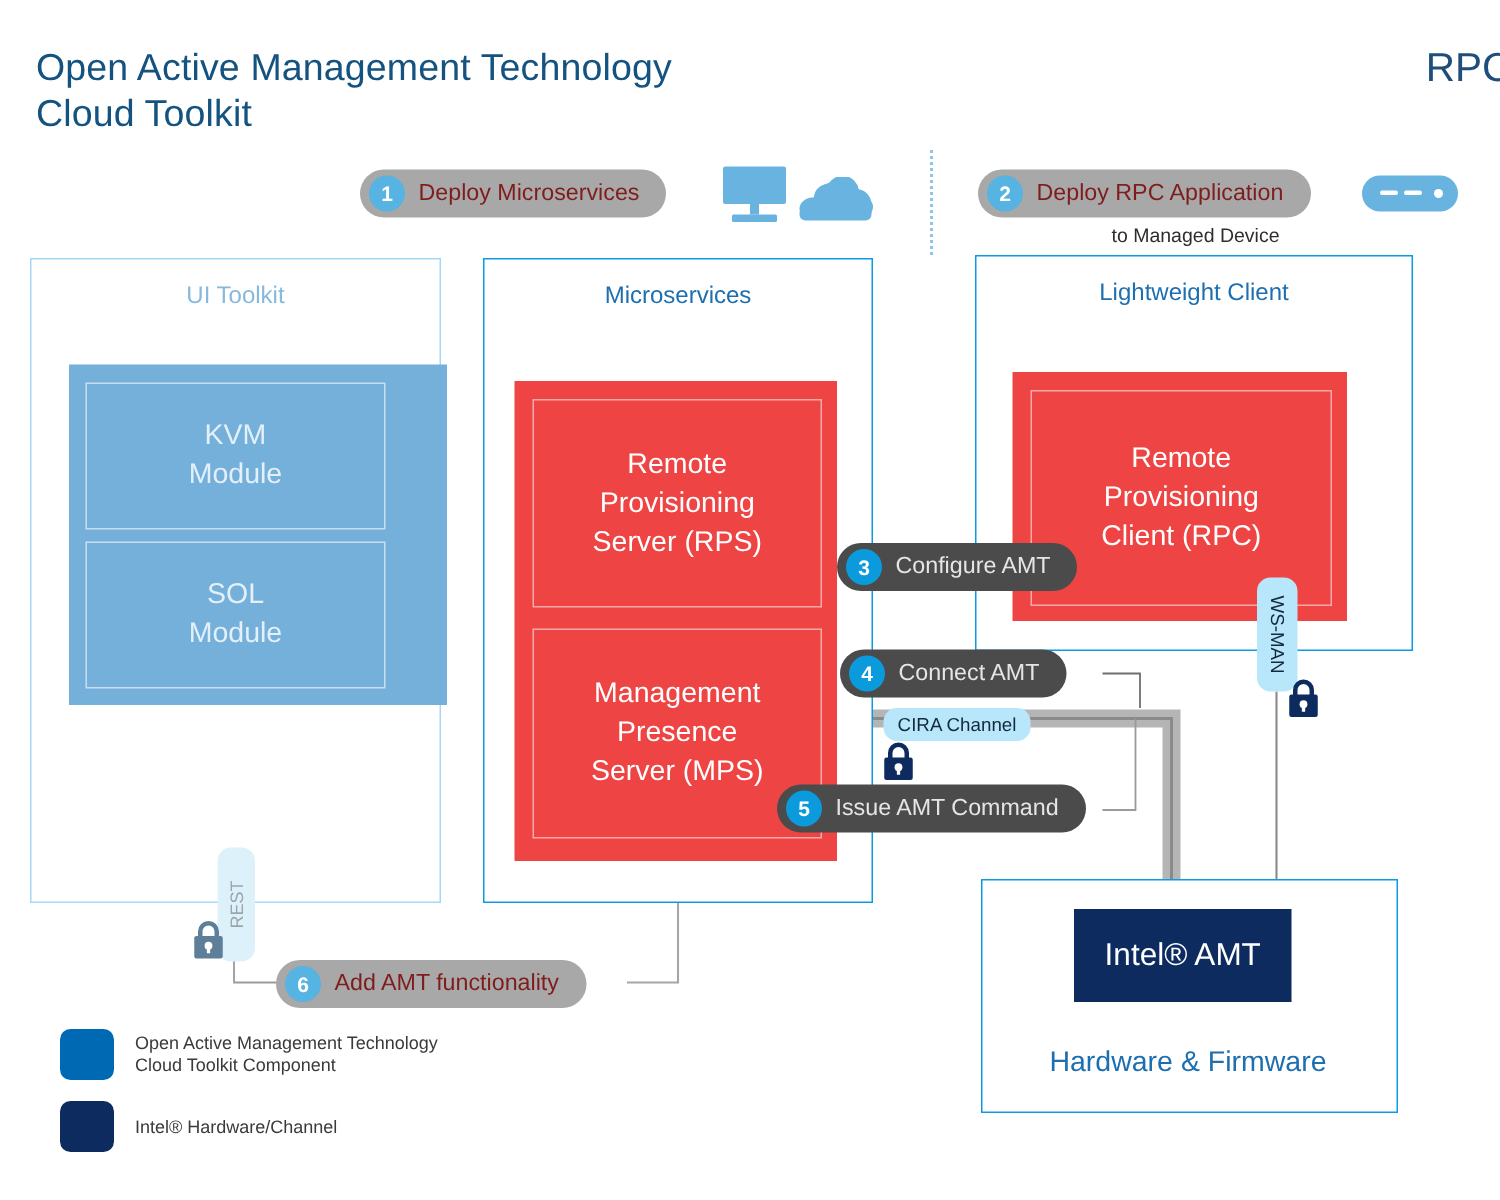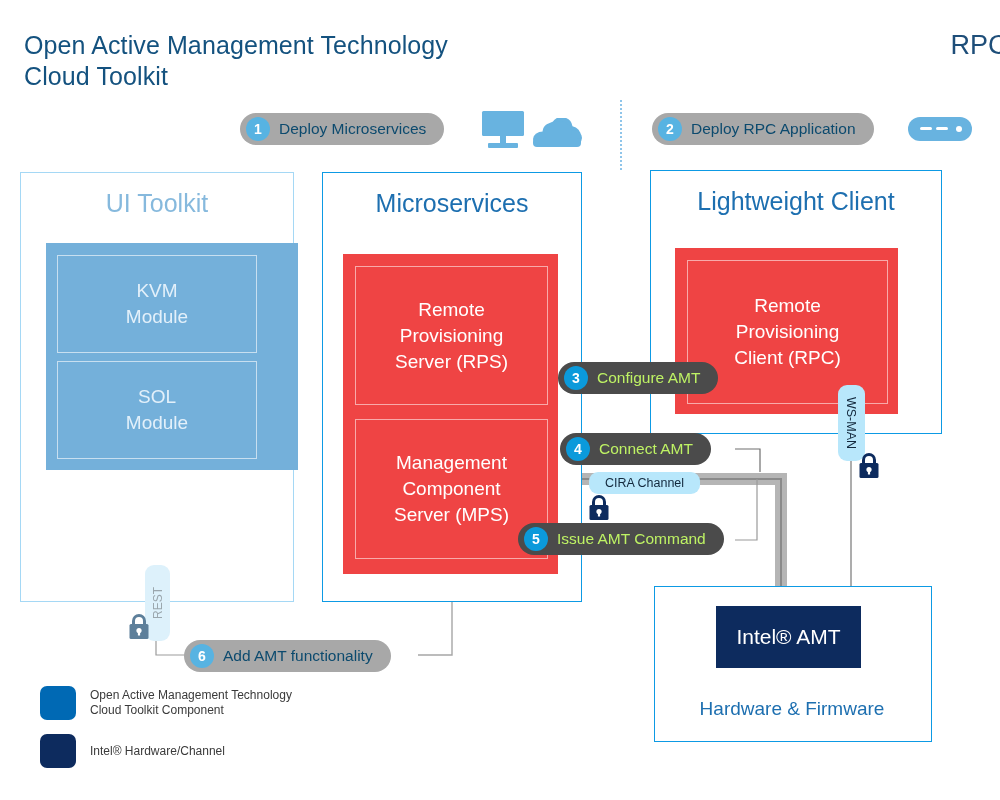--- a/index.html
+++ b/index.html
@@ -42,25 +42,25 @@
   .pill .badge{
     width:24px;height:24px;border-radius:50%;
     display:flex;align-items:center;justify-content:center;
     font-size:14px;font-weight:700;color:#ffffff;
     margin-right:9px;flex:none;
   }
   .pill .ptext{font-size:15.5px;}
 
   .pill.muted{background:#a8a8a8;}
   .pill.muted .badge{background:#57b3e2;}
-  .pill.muted .ptext{color:#0c4a6e;}
+  .pill.muted .ptext{color:#7f1d1d;}
 
   .pill.dark{background:#4b4b4b;}
   .pill.dark .badge{background:#0b9adb;}
-  .pill.dark .ptext{color:#bef264;}
+  .pill.dark .ptext{color:#e5e5e5;}
 
   #pill1{left:240px;top:113px;}
   #pill2{left:652px;top:113px;}
   #pill3{left:558px;top:362px;z-index:6;}
   #pill4{left:560px;top:433px;z-index:6;}
   #pill5{left:518px;top:523px;z-index:6;}
   #pill6{left:184px;top:640px;z-index:6;}
 
   #sub2{
     left:652px;top:149px;width:290px;text-align:center;
@@ -72,21 +72,21 @@
   #cloud-icon{left:532px;top:118px;}
   #device-icon{left:908px;top:117px;width:64px;height:24px;border-radius:12px;background:#68b3e0;}
   .dev-dash{position:absolute;height:3px;background:#ffffff;border-radius:2px;top:10px;}
   .dev-dot{position:absolute;width:6px;height:6px;border-radius:50%;background:#ffffff;top:9px;right:10px;}
 
   
   .panel{border:1.5px solid #0d9ae4;background:#ffffff;}
   .panel.faded{border-color:#a5d8f5;}
   .panel-title{
     position:absolute;left:0;right:0;top:16px;text-align:center;
-    font-size:25px;color:#1d6fb0;
+    font-size:16px;color:#1d6fb0;
   }
   .panel.faded .panel-title{color:#86b9dd;}
 
   #panel-ui{left:20px;top:172px;width:272px;height:428px;}
   #panel-ms{left:322px;top:172px;width:258px;height:428px;}
   #panel-lc{left:650px;top:170px;width:290px;height:262px;}
   #panel-hw{left:654px;top:586px;width:276px;height:154px;}
 
   
   .block{background:#ef4444;}
@@ -106,21 +106,21 @@
 
   
   #wires{left:0;top:0;width:1000px;height:800px;}
 
   
   .chip{
     background:#b8e7fb;border-radius:9px;
     display:flex;align-items:center;justify-content:center;
     color:#13293d;font-size:12.5px;
   }
-  #cira-chip{left:589px;top:472px;width:111px;height:22px;z-index:5;}
+  #cira-chip{left:589px;top:472px;width:98px;height:22px;z-index:5;}
   #wsman-chip{left:838px;top:385px;width:27px;height:76px;z-index:5;}
   #wsman-chip span{transform:rotate(90deg);white-space:nowrap;font-size:12.5px;}
   #rest-chip{left:145px;top:565px;width:25px;height:76px;background:#ddf1fb;border-radius:9px;
              display:flex;align-items:center;justify-content:center;z-index:2;}
   #rest-chip span{transform:rotate(-90deg);white-space:nowrap;font-size:12px;color:#9aa6ad;}
 
   
   .lock{width:22px;height:27px;}
   #lock-cira{left:588px;top:494px;z-index:7;}
   #lock-wsman{left:858px;top:452px;z-index:7;}
@@ -184,20 +184,21 @@
 
   <div class="abs pill muted" id="pill1">
     <div class="badge">1</div>
     <div class="ptext">Deploy Microservices</div>
   </div>
 
   <div class="abs pill muted" id="pill2">
     <div class="badge">2</div>
     <div class="ptext">Deploy RPC Application</div>
   </div>
+  <div class="abs" id="sub2">to Managed Device</div>
 
   <div class="abs pill dark" id="pill3">
     <div class="badge">3</div>
     <div class="ptext">Configure AMT</div>
   </div>
 
   <div class="abs pill dark" id="pill4">
     <div class="badge">4</div>
     <div class="ptext">Connect AMT</div>
   </div>
@@ -255,21 +256,21 @@
     <div class="inner" style="left:12px;top:12px;width:191px;height:137px;">
       <div>
         <div>Remote</div>
         <div>Provisioning</div>
         <div>Server (RPS)</div>
       </div>
     </div>
     <div class="inner" style="left:12px;top:165px;width:191px;height:138px;">
       <div>
         <div>Management</div>
-        <div>Component</div>
+        <div>Presence</div>
         <div>Server (MPS)</div>
       </div>
     </div>
   </div>
 
   <div class="abs panel" id="panel-lc">
     <div class="panel-title">Lightweight Client</div>
   </div>
   <div class="abs block" id="blk-lc">
     <div class="inner" style="left:12px;top:12px;width:199px;height:142px;">

